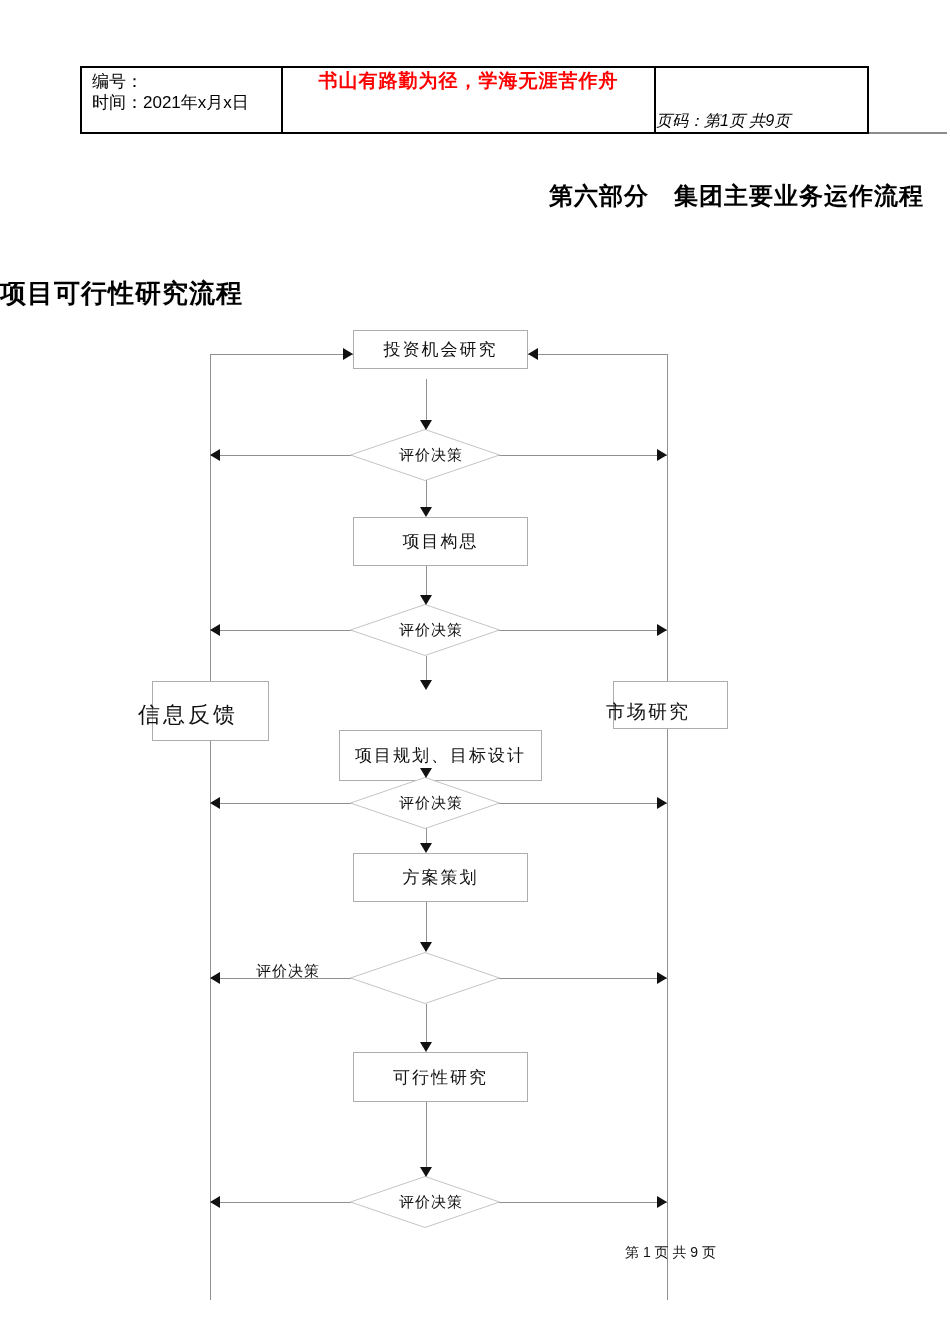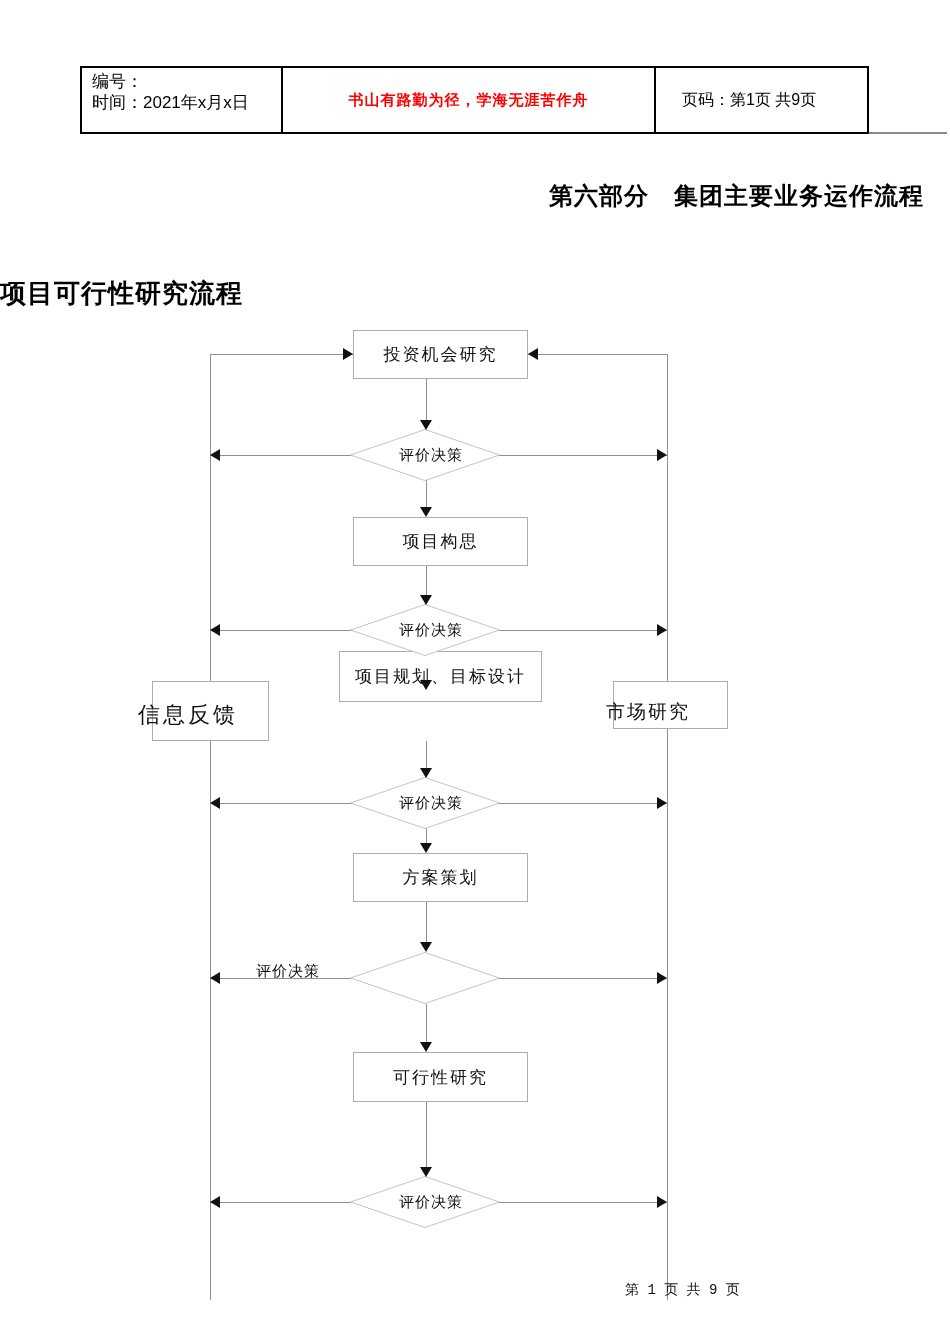--- a/index.html
+++ b/index.html
@@ -3,24 +3,24 @@
 <meta charset="utf-8">
 <style>
   html,body{margin:0;padding:0;background:#fff;}
   #page{position:relative;width:950px;height:1344px;background:#ffffff;overflow:hidden;
         font-family:"Liberation Sans","DejaVu Sans",sans-serif;color:#000;}
   
   #hdr{position:absolute;left:80px;top:66px;width:789px;height:68px;border:2px solid #000;
        display:flex;box-sizing:border-box;}
   #hdr .c1{width:201px;border-right:2px solid #000;box-sizing:border-box;
            padding:3px 0 0 10px;font-size:17px;line-height:21px;}
-  #hdr .c2{flex:1;display:flex;align-items:center;justify-content:center;
-           font-size:15px;font-weight:bold;letter-spacing:1px;}
+  #hdr .c2{flex:1;display:flex;align-items:flex-start;justify-content:center;
+           font-size:19px;font-weight:bold;letter-spacing:1px;}
   #hdr .c3{width:213px;border-left:2px solid #000;box-sizing:border-box;
-           display:flex;align-items:center;padding-left:26px;font-size:16px;}
+           display:flex;align-items:flex-end;padding-left:0;font-size:16px;font-style:italic;}
   .hdr-ext{position:absolute;left:869px;top:132px;width:78px;height:2px;background:#8c8c8c;}
   
   .t1{position:absolute;left:0;top:180px;width:924px;text-align:right;
       font-size:24px;font-weight:bold;letter-spacing:1px;}
   .t2{position:absolute;left:0;top:276px;width:900px;
       font-size:26px;font-weight:bold;letter-spacing:1px;}
   
   .ln{position:absolute;background:#909090;}
   .vln{width:1px;}
   .hln{height:1px;}
@@ -34,21 +34,21 @@
         display:flex;align-items:center;justify-content:center;padding-left:12px;
         box-sizing:border-box;font-family:"Liberation Serif","DejaVu Serif",serif;
         font-size:15px;letter-spacing:1px;color:#111;}
   .ar{position:absolute;width:0;height:0;z-index:3;}
   .ar.down{border-left:6px solid transparent;border-right:6px solid transparent;border-top:10px solid #111;}
   .ar.left{border-top:6px solid transparent;border-bottom:6px solid transparent;border-right:10px solid #111;}
   .ar.right{border-top:6px solid transparent;border-bottom:6px solid transparent;border-left:10px solid #111;}
   .sidelabel{position:absolute;left:246px;top:962px;width:84px;text-align:center;z-index:2;
         font-family:"Liberation Serif","DejaVu Serif",serif;font-size:15px;letter-spacing:1px;color:#111;}
   #footer{position:absolute;left:625px;top:1244px;font-size:14px;color:#111;
-        font-family:Liberation Mono, monospace;margin-top:37px;}
+        font-family:Liberation Sans, sans-serif;}
 </style>
 </head>
 <body>
 
 <div id="page">
 
   <div id="hdr">
     <div class="c1">
       <div>编号：</div>
       <div>时间：2021年x月x日</div>
@@ -104,30 +104,30 @@
   <div class="ar down" style="left:420px;top:768px;"></div>
   <div class="ln vln" style="left:426px;top:828px;height:16px;"></div>
   <div class="ar down" style="left:420px;top:843px;"></div>
   <div class="ln vln" style="left:426px;top:902px;height:41px;"></div>
   <div class="ar down" style="left:420px;top:942px;"></div>
   <div class="ln vln" style="left:426px;top:1004px;height:39px;"></div>
   <div class="ar down" style="left:420px;top:1042px;"></div>
   <div class="ln vln" style="left:426px;top:1102px;height:66px;"></div>
   <div class="ar down" style="left:420px;top:1167px;"></div>
 
-  <div class="fbox" style="left:353px;top:330px;width:175px;height:49px;">
+  <div class="fbox" style="left:353px;top:330px;width:175px;height:39px;">
     <span>投资机会研究</span>
   </div>
   <div class="fbox" style="left:353px;top:517px;width:175px;height:49px;">
     <span>项目构思</span>
   </div>
   <div class="fbox" style="left:152px;top:681px;width:117px;height:60px;justify-content:flex-start;font-size:22px;letter-spacing:3px;">
     <span style="margin-left:-15px;margin-top:8px;white-space:nowrap;text-align:right;">信息反馈</span>
   </div>
-  <div class="fbox" style="left:339px;top:651px;width:203px;height:51px;">
+  <div class="fbox" style="left:339px;top:730px;width:203px;height:51px;">
     <span style="white-space:nowrap;">项目规划、目标设计</span>
   </div>
   <div class="fbox" style="left:613px;top:681px;width:115px;height:48px;justify-content:flex-start;font-size:19px;">
     <span style="margin-left:-8px;margin-top:14px;white-space:nowrap;">市场研究</span>
   </div>
   <div class="fbox" style="left:353px;top:853px;width:175px;height:49px;">
     <span>方案策划</span>
   </div>
   <div class="fbox" style="left:353px;top:1052px;width:175px;height:50px;">
     <span>可行性研究</span>

